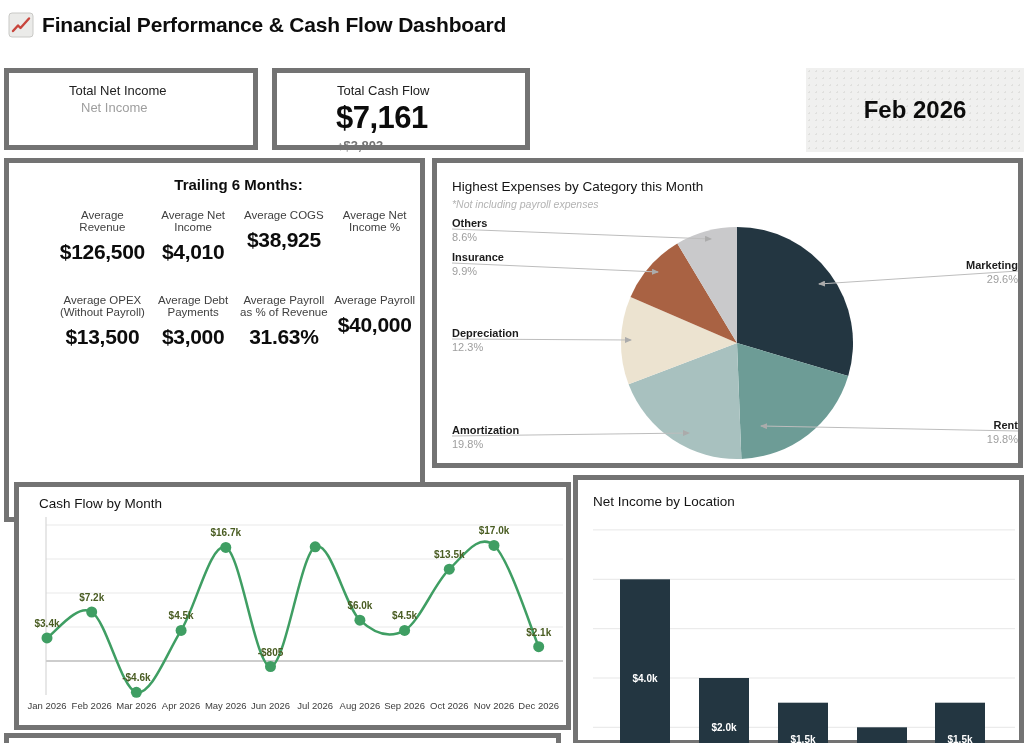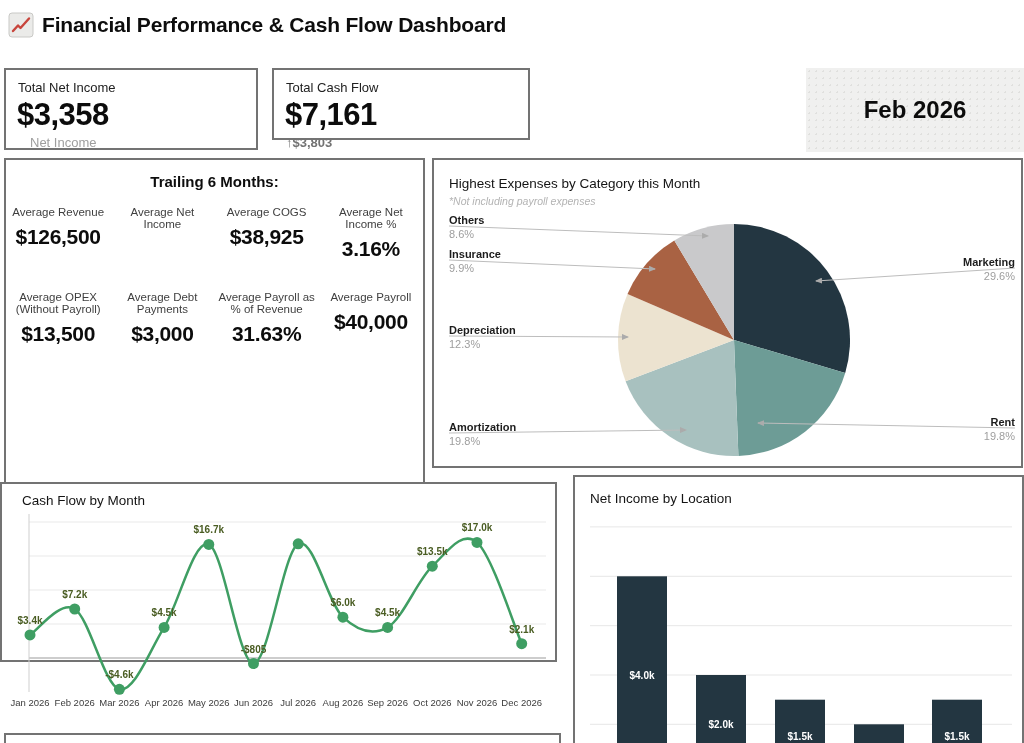--- a/index.html
+++ b/index.html
@@ -1,20 +1,20 @@
 <!DOCTYPE html>
 <html><head>
 <meta charset="utf-8">
 <style>
   html,body{margin:0;padding:0;}
   body{
     width:1024px;height:743px;overflow:hidden;background:#ffffff;position:relative;
     font-family:"Liberation Sans","DejaVu Sans",sans-serif;color:#111;
   }
-  .card{position:absolute;background:#fff;border:2px solid #737373;box-sizing:border-box;}
+  .card{position:absolute;background:#fff;border:5px solid #737373;box-sizing:border-box;padding-left:48px;}
   
   .hdr{position:absolute;left:8px;top:12px;display:flex;align-items:center;gap:8px;}
   .hdr-title{font-size:21px;font-weight:bold;color:#0d0d0d;letter-spacing:-0.2px;}
   
   .kpi-title{font-size:13px;color:#212121;margin:10px 0 2px 12px;}
   .kpi-value{font-size:31px;font-weight:bold;color:#0c0c0c;margin:0 0 2px 11px;letter-spacing:-0.5px;}
   .kpi-sub{font-size:13px;color:#9e9e9e;margin-left:24px;}
   .kpi-delta{font-size:13px;color:#737373;margin-left:12px;font-weight:bold;}
   
   .datebox{
@@ -45,51 +45,50 @@
     <svg width="26" height="26" viewBox="0 0 26 26" style="position:static;">
       <rect x="1" y="1" width="24" height="24" rx="3" fill="#ebebe9" stroke="#c9c9c6"></rect>
       <polyline points="5,19 10,13.5 12.5,16 21,6.5" fill="none" stroke="#c8453c" stroke-width="2.4" stroke-linecap="round" stroke-linejoin="round"></polyline>
     </svg>
   </span>
   <span class="hdr-title">Financial Performance &amp; Cash Flow Dashboard</span>
 </div>
 
 <div class="card" style="left:4px;top:68px;width:254px;height:82px;">
   <div class="kpi-title">Total Net Income</div>
-  <div class="kpi-value">$3,358</div>
   <div class="kpi-sub">Net Income</div>
 </div>
 
-<div class="card" style="left:272px;top:68px;width:258px;height:72px;">
+<div class="card" style="left:272px;top:68px;width:258px;height:82px;">
   <div class="kpi-title">Total Cash Flow</div>
   <div class="kpi-value">$7,161</div>
   <div class="kpi-delta"><span>↑</span><span>$3,803</span></div>
 </div>
 
 <div class="datebox">
   <span>Feb 2026</span>
 </div>
 
 <div class="card" style="left:4px;top:158px;width:421px;height:364px;">
   <div class="trail-title">Trailing 6 Months:</div>
   <div class="trail-grid">
     <div class="metric">
       <div class="metric-label">Average Revenue</div>
       <div class="metric-value">$126,500</div>
     </div>
     <div class="metric">
       <div class="metric-label">Average Net Income</div>
+      <div class="metric-value">$4,010</div>
     </div>
     <div class="metric">
       <div class="metric-label">Average COGS</div>
       <div class="metric-value">$38,925</div>
     </div>
     <div class="metric">
       <div class="metric-label">Average Net Income %</div>
-      <div class="metric-value">3.16%</div>
     </div>
     <div class="metric">
       <div class="metric-label">Average OPEX (Without Payroll)</div>
       <div class="metric-value">$13,500</div>
     </div>
     <div class="metric">
       <div class="metric-label">Average Debt Payments</div>
       <div class="metric-value">$3,000</div>
     </div>
     <div class="metric">
@@ -132,21 +131,21 @@
       <text x="15" y="188" text-anchor="start" font-size="11" fill="#9e9e9e">12.3%</text>
       <line x1="15" y1="100" x2="221" y2="109" stroke="#bdbdbd" stroke-width="1" marker-end="url(#arr)"></line>
       <text x="15" y="98" text-anchor="start" font-size="11" font-weight="bold" fill="#1c1c1c">Insurance</text>
       <text x="15" y="112" text-anchor="start" font-size="11" fill="#9e9e9e">9.9%</text>
       <line x1="15" y1="66" x2="274" y2="76" stroke="#bdbdbd" stroke-width="1" marker-end="url(#arr)"></line>
       <text x="15" y="64" text-anchor="start" font-size="11" font-weight="bold" fill="#1c1c1c">Others</text>
       <text x="15" y="78" text-anchor="start" font-size="11" fill="#9e9e9e">8.6%</text>
     </svg>
 </div>
 
-<div class="card" style="left:0;top:482px;width:557px;height:180px;">
+<div class="card" style="left:14px;top:482px;width:557px;height:248px;">
   <div class="chart-title" style="left:20px;top:9px;">Cash Flow by Month</div>
   <svg id="line-svg" width="555" height="242" viewBox="0 0 555 242">
       <line x1="27" y1="38" x2="544" y2="38" stroke="#e9e9e9" stroke-width="1"></line>
       <line x1="27" y1="72" x2="544" y2="72" stroke="#e9e9e9" stroke-width="1"></line>
       <line x1="27" y1="106" x2="544" y2="106" stroke="#e9e9e9" stroke-width="1"></line>
       <line x1="27" y1="140" x2="544" y2="140" stroke="#e9e9e9" stroke-width="1"></line>
       <line x1="27" y1="174" x2="544" y2="174" stroke="#9b9b9b" stroke-width="1"></line>
       <line x1="27" y1="30" x2="27" y2="208" stroke="#cfcfcf" stroke-width="1"></line>
       <path d="M28.0,150.9C35.5,146.6,57.8,116.0,72.7,125.0C87.6,134.1,102.5,202.2,117.4,205.3C132.3,208.3,147.2,167.5,162.1,143.4C177.0,119.3,191.9,54.4,206.8,60.4C221.7,66.5,236.6,179.6,251.5,179.5C266.4,179.4,281.3,67.5,296.2,59.8C311.1,52.0,326.0,119.3,340.9,133.2C355.8,147.1,370.7,151.9,385.6,143.4C400.5,134.9,415.4,96.4,430.3,82.2C445.2,68.0,460.1,45.5,475.0,58.4C489.9,71.3,512.3,142.8,519.7,159.7" fill="none" stroke="#3f9e63" stroke-width="2.5"></path>
       <circle cx="28.0" cy="150.9" r="5.5" fill="#3f9e63"></circle>

